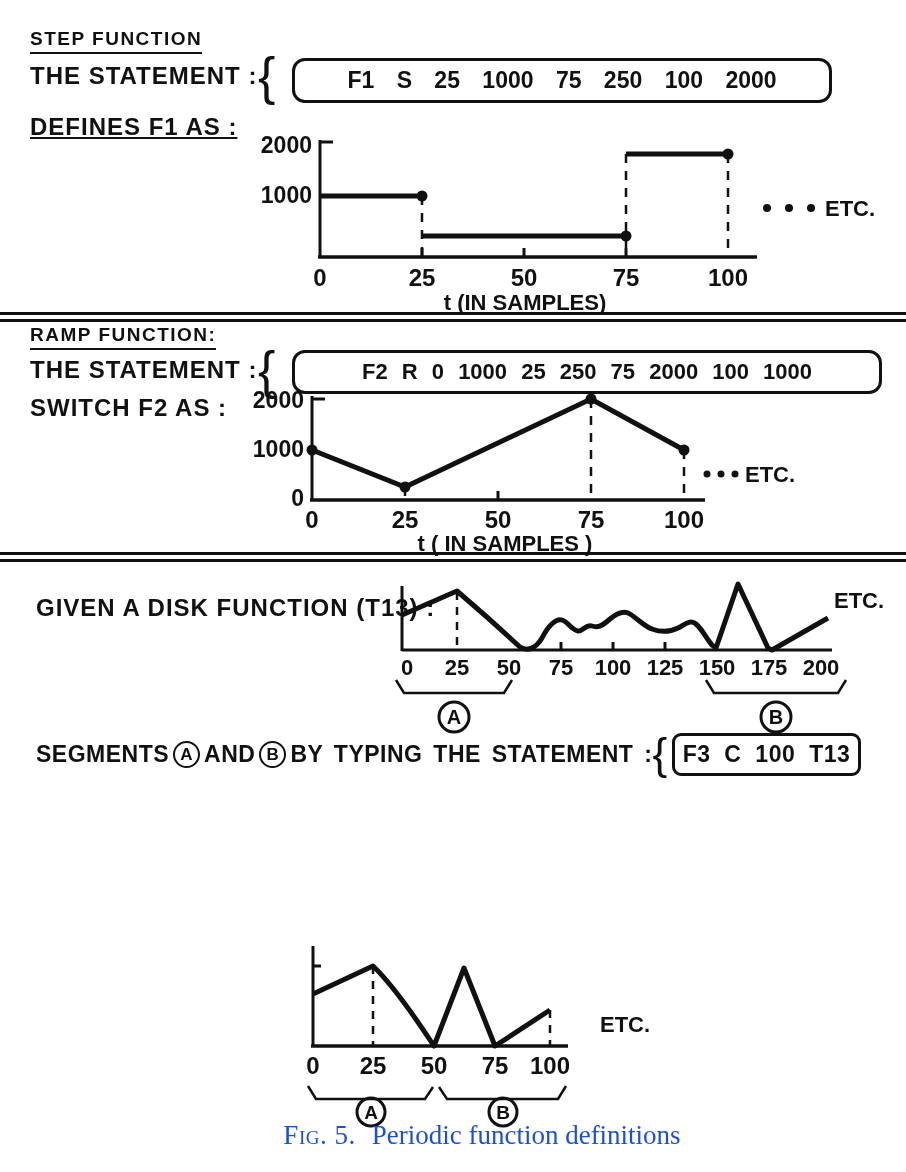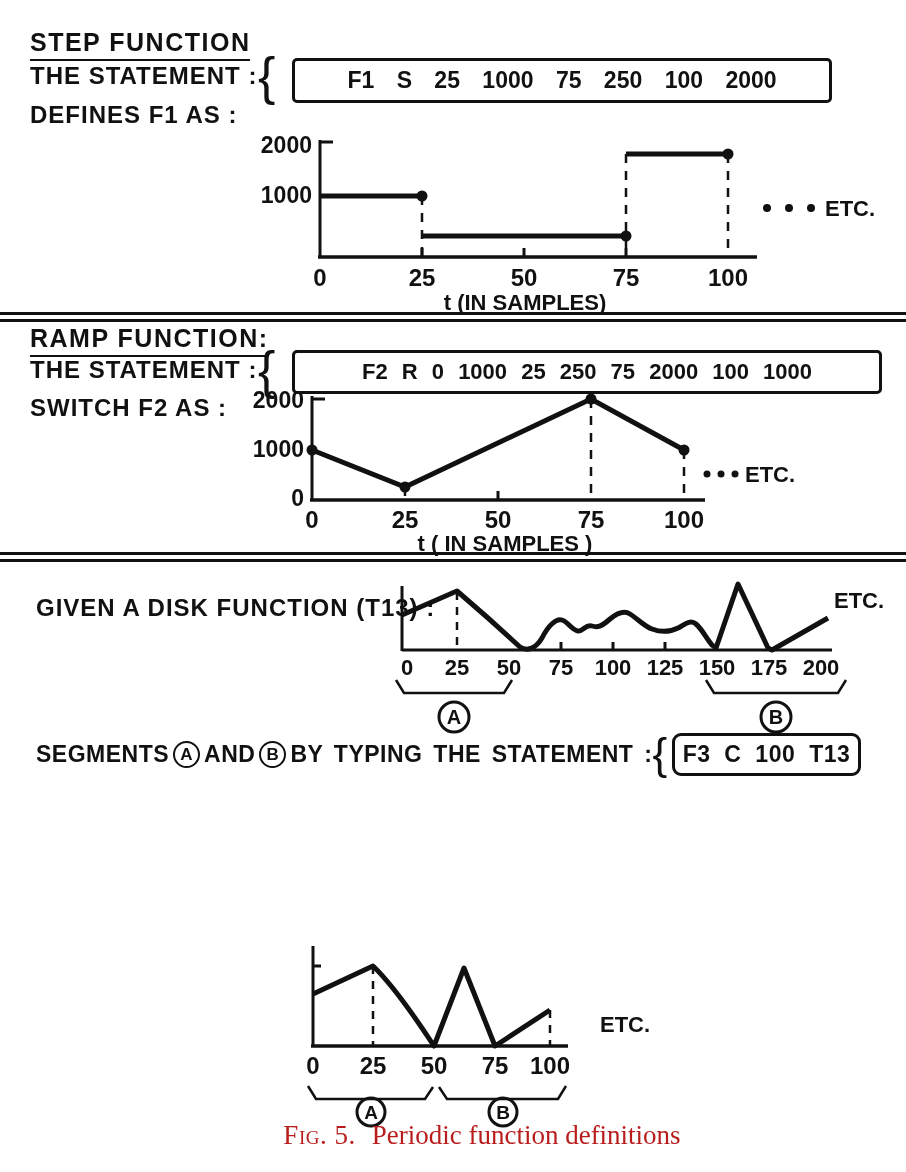--- a/index.html
+++ b/index.html
@@ -2,64 +2,64 @@
 <html><head>
 <meta charset="utf-8">
 <style>
   html,body{margin:0;padding:0;background:#e8e8e8;}
   .page{
     position:relative; width:906px; height:1172px; background:#ffffff;
     font-family:"Liberation Sans", sans-serif; color:#111; overflow:hidden;
     margin:0 auto;
   }
   .t{position:absolute; white-space:nowrap; font-weight:700; color:#111;}
-  .heading{font-size:25px; letter-spacing:1.5px;}
+  .heading{font-size:19px; letter-spacing:1.5px;}
   .heading .u{border-bottom:2.5px solid #111; padding-bottom:2px; display:inline-block;}
   .lbl{font-size:24px; letter-spacing:1px;}
   .para{font-size:23px; letter-spacing:.5px; word-spacing:4px; line-height:33px;}
   .brace{font-size:52px; font-weight:400; line-height:1;}
   .stmtbox{
-    position:absolute; box-sizing:border-box; border:3px solid #111; border-radius:5px;
+    position:absolute; box-sizing:border-box; border:3px solid #111; border-radius:13px;
     text-align:center; font-weight:700; color:#111; background:#fff;
   }
   .sep{position:absolute; left:0; width:906px; height:4px;
        border-top:3px solid #111; border-bottom:3px solid #111;}
   .circ{
     display:inline-flex; box-sizing:border-box; width:27px; height:27px;
     border:2.5px solid #111; border-radius:50%; align-items:center; justify-content:center;
     font-size:17px; font-weight:700; vertical-align:-6px; margin:0 4px;
   }
   .inlinebox{
     display:inline-block; border:3px solid #111; border-radius:9px;
     padding:2px 8px; margin-left:4px; font-size:23px; font-weight:700; word-spacing:7px;
   }
   .flexline{display:flex; align-items:center;}
   svg{position:absolute; overflow:visible;}
   svg text{font-family:"Liberation Sans", sans-serif; font-weight:700; fill:#111;}
   .caption{
     position:absolute; top:1120px; left:0; width:906px; text-align:center;
     padding-left:58px; box-sizing:border-box;
-    font-family:"Liberation Serif", serif; font-size:27px; color:#b91c1c;
+    font-family:"Liberation Serif", serif; font-size:27px; color:#1d4ed8;
   }
   .caption .fig{font-variant:small-caps; letter-spacing:.5px; margin-right:16px;}
 </style>
 </head>
 <body>
 
 <div class="page">
 
   <div class="t heading" style="left:30px; top:28px;">
     <span class="u">STEP FUNCTION</span>
   </div>
 
   <div class="t lbl" style="left:30px; top:62px;">THE STATEMENT :</div>
   <div class="t brace" style="left:258px; top:50px;">{</div>
   <div class="stmtbox" style="left:292px; top:58px; width:540px; font-size:23px; word-spacing:16px; padding:6px 10px;">F1 S 25 1000 75 250 100 2000</div>
 
-  <div class="t lbl" style="left:30px; top:101px;">DEFINES F1 AS :</div>
+  <div class="t lbl" style="left:30px; top:113px;text-decoration:underline;">DEFINES F1 AS :</div>
 
   <svg width="700" height="186" viewBox="0 0 700 186" style="left:195px; top:126px;">
     <g>
       <line x1="125" y1="14" x2="125" y2="131" stroke="#111" stroke-width="3"></line>
       <line x1="125" y1="16" x2="138" y2="16" stroke="#111" stroke-width="3"></line>
       <line x1="123" y1="131" x2="562" y2="131" stroke="#111" stroke-width="3.5"></line>
       <line x1="227" y1="131" x2="227" y2="122" stroke="#111" stroke-width="3"></line>
       <line x1="329" y1="131" x2="329" y2="122" stroke="#111" stroke-width="3"></line>
       <line x1="431" y1="131" x2="431" y2="122" stroke="#111" stroke-width="3"></line>
     </g>

